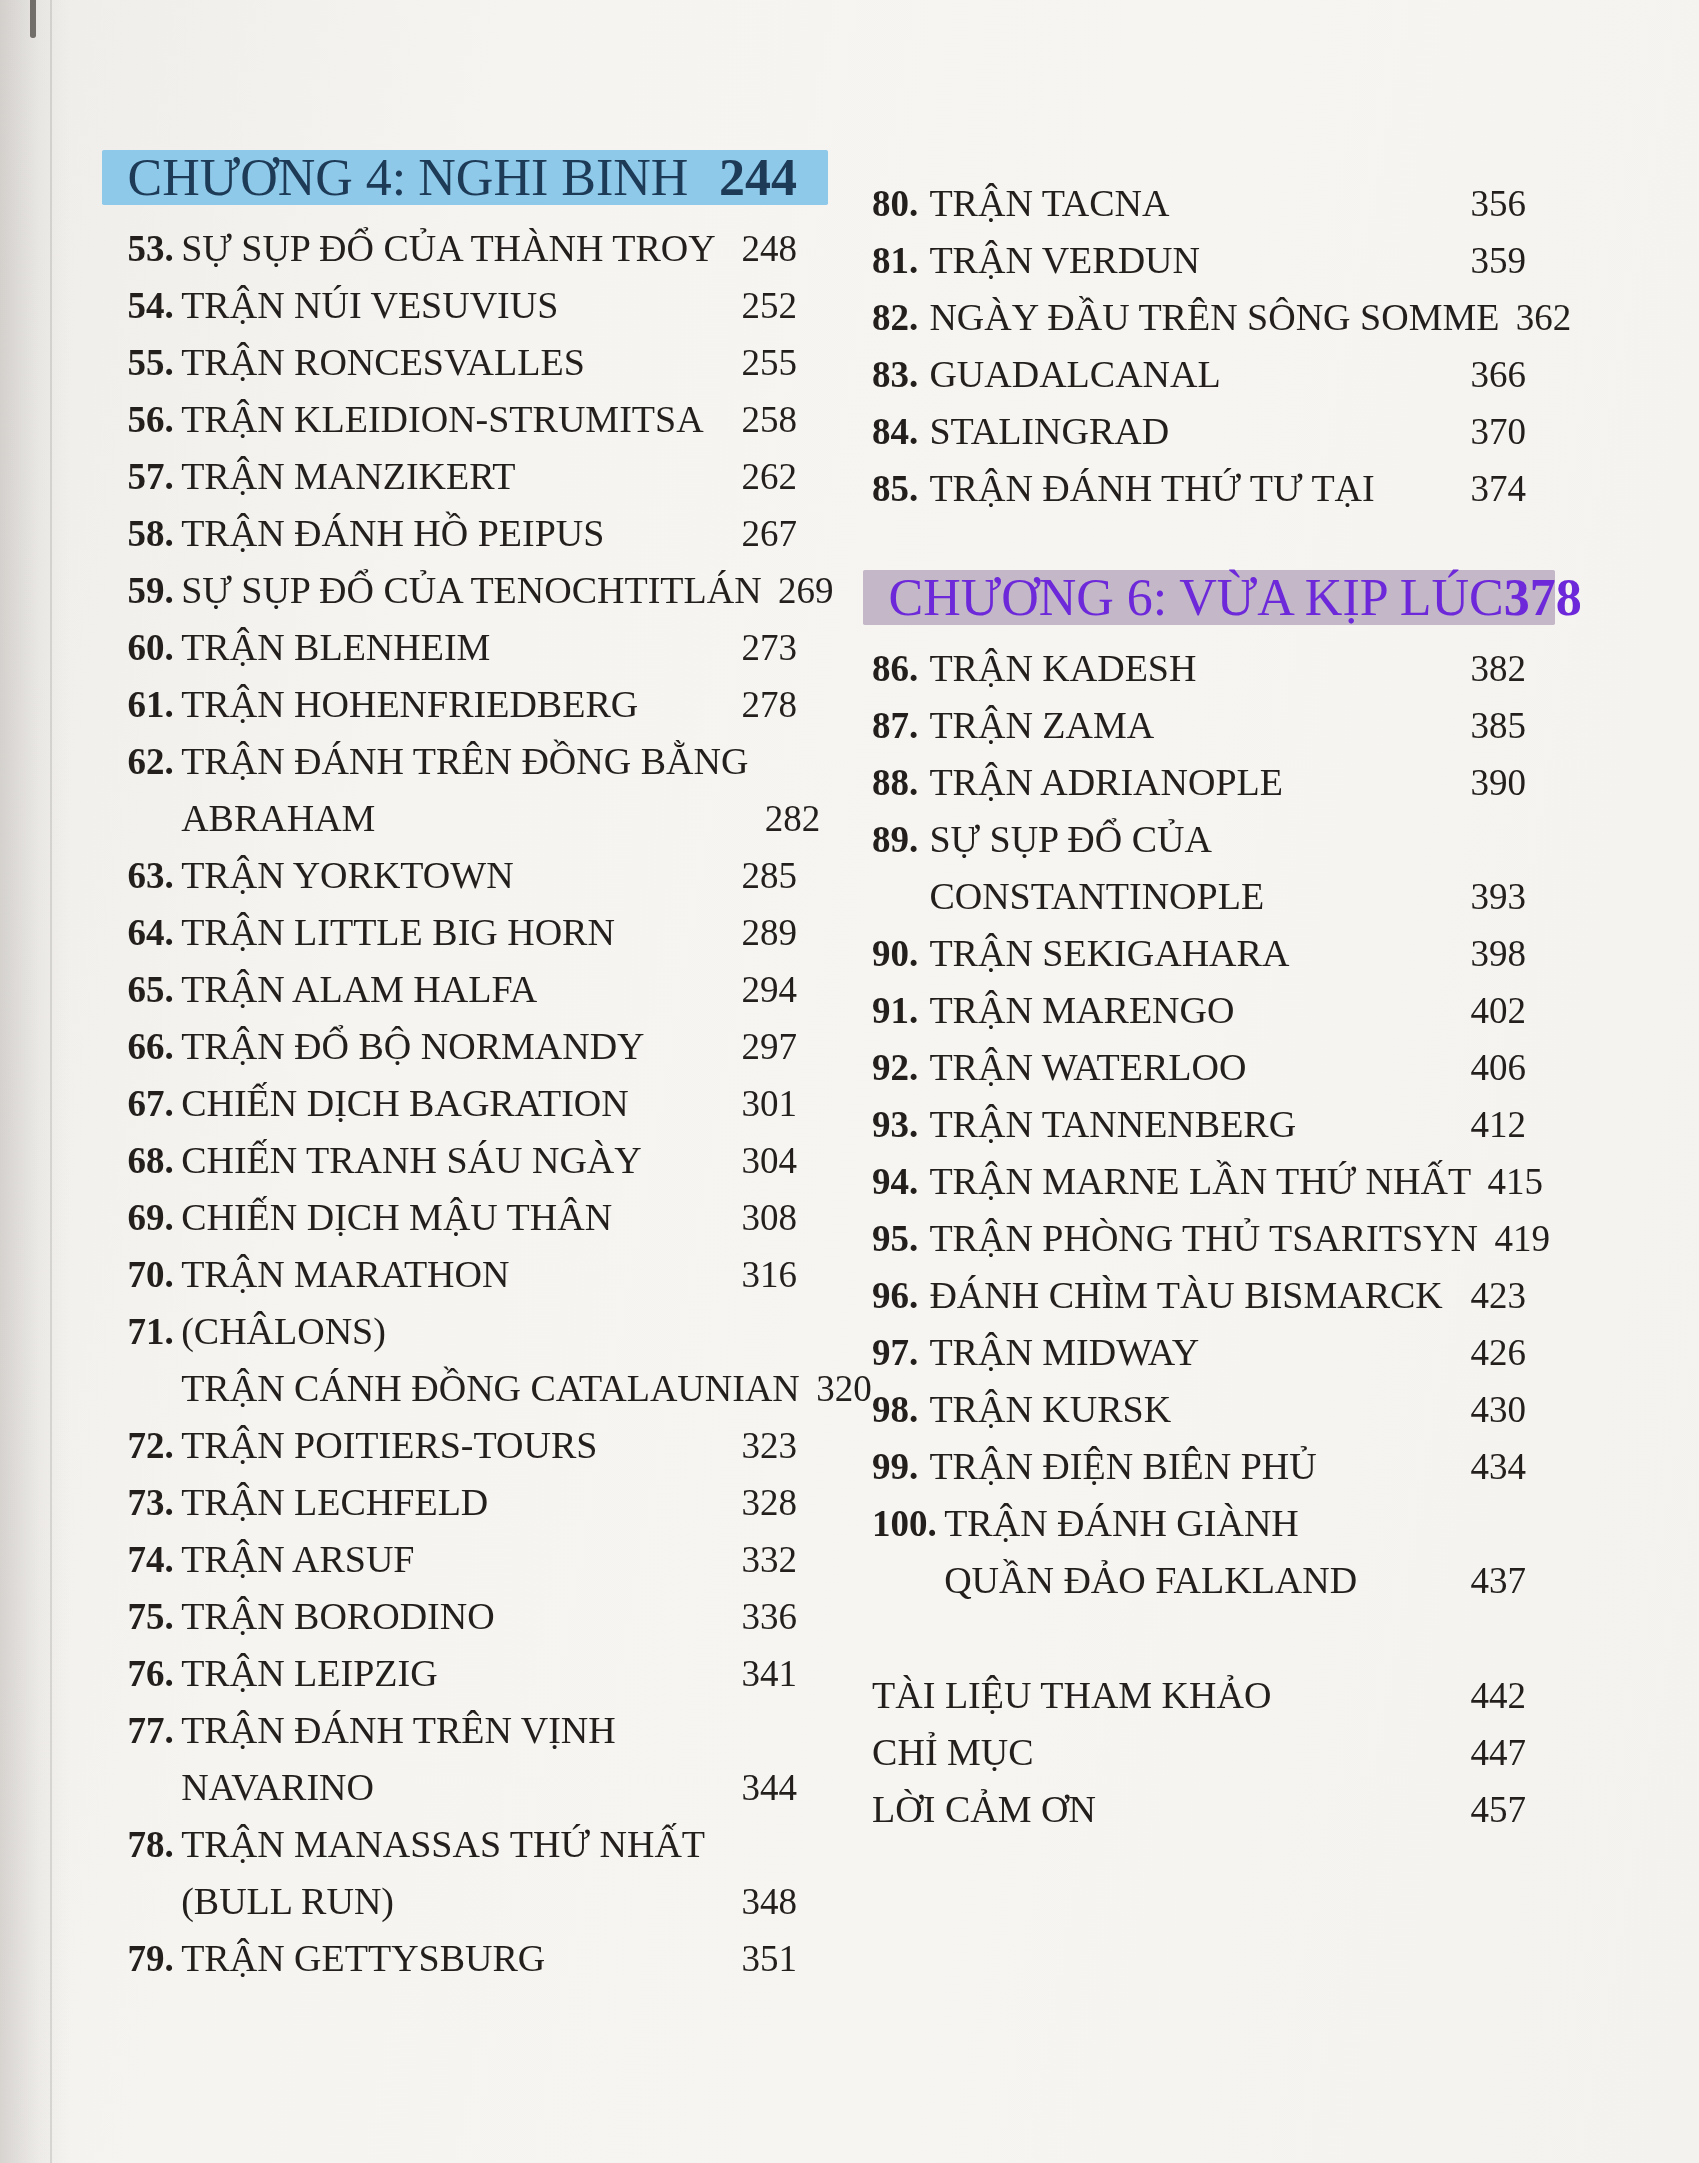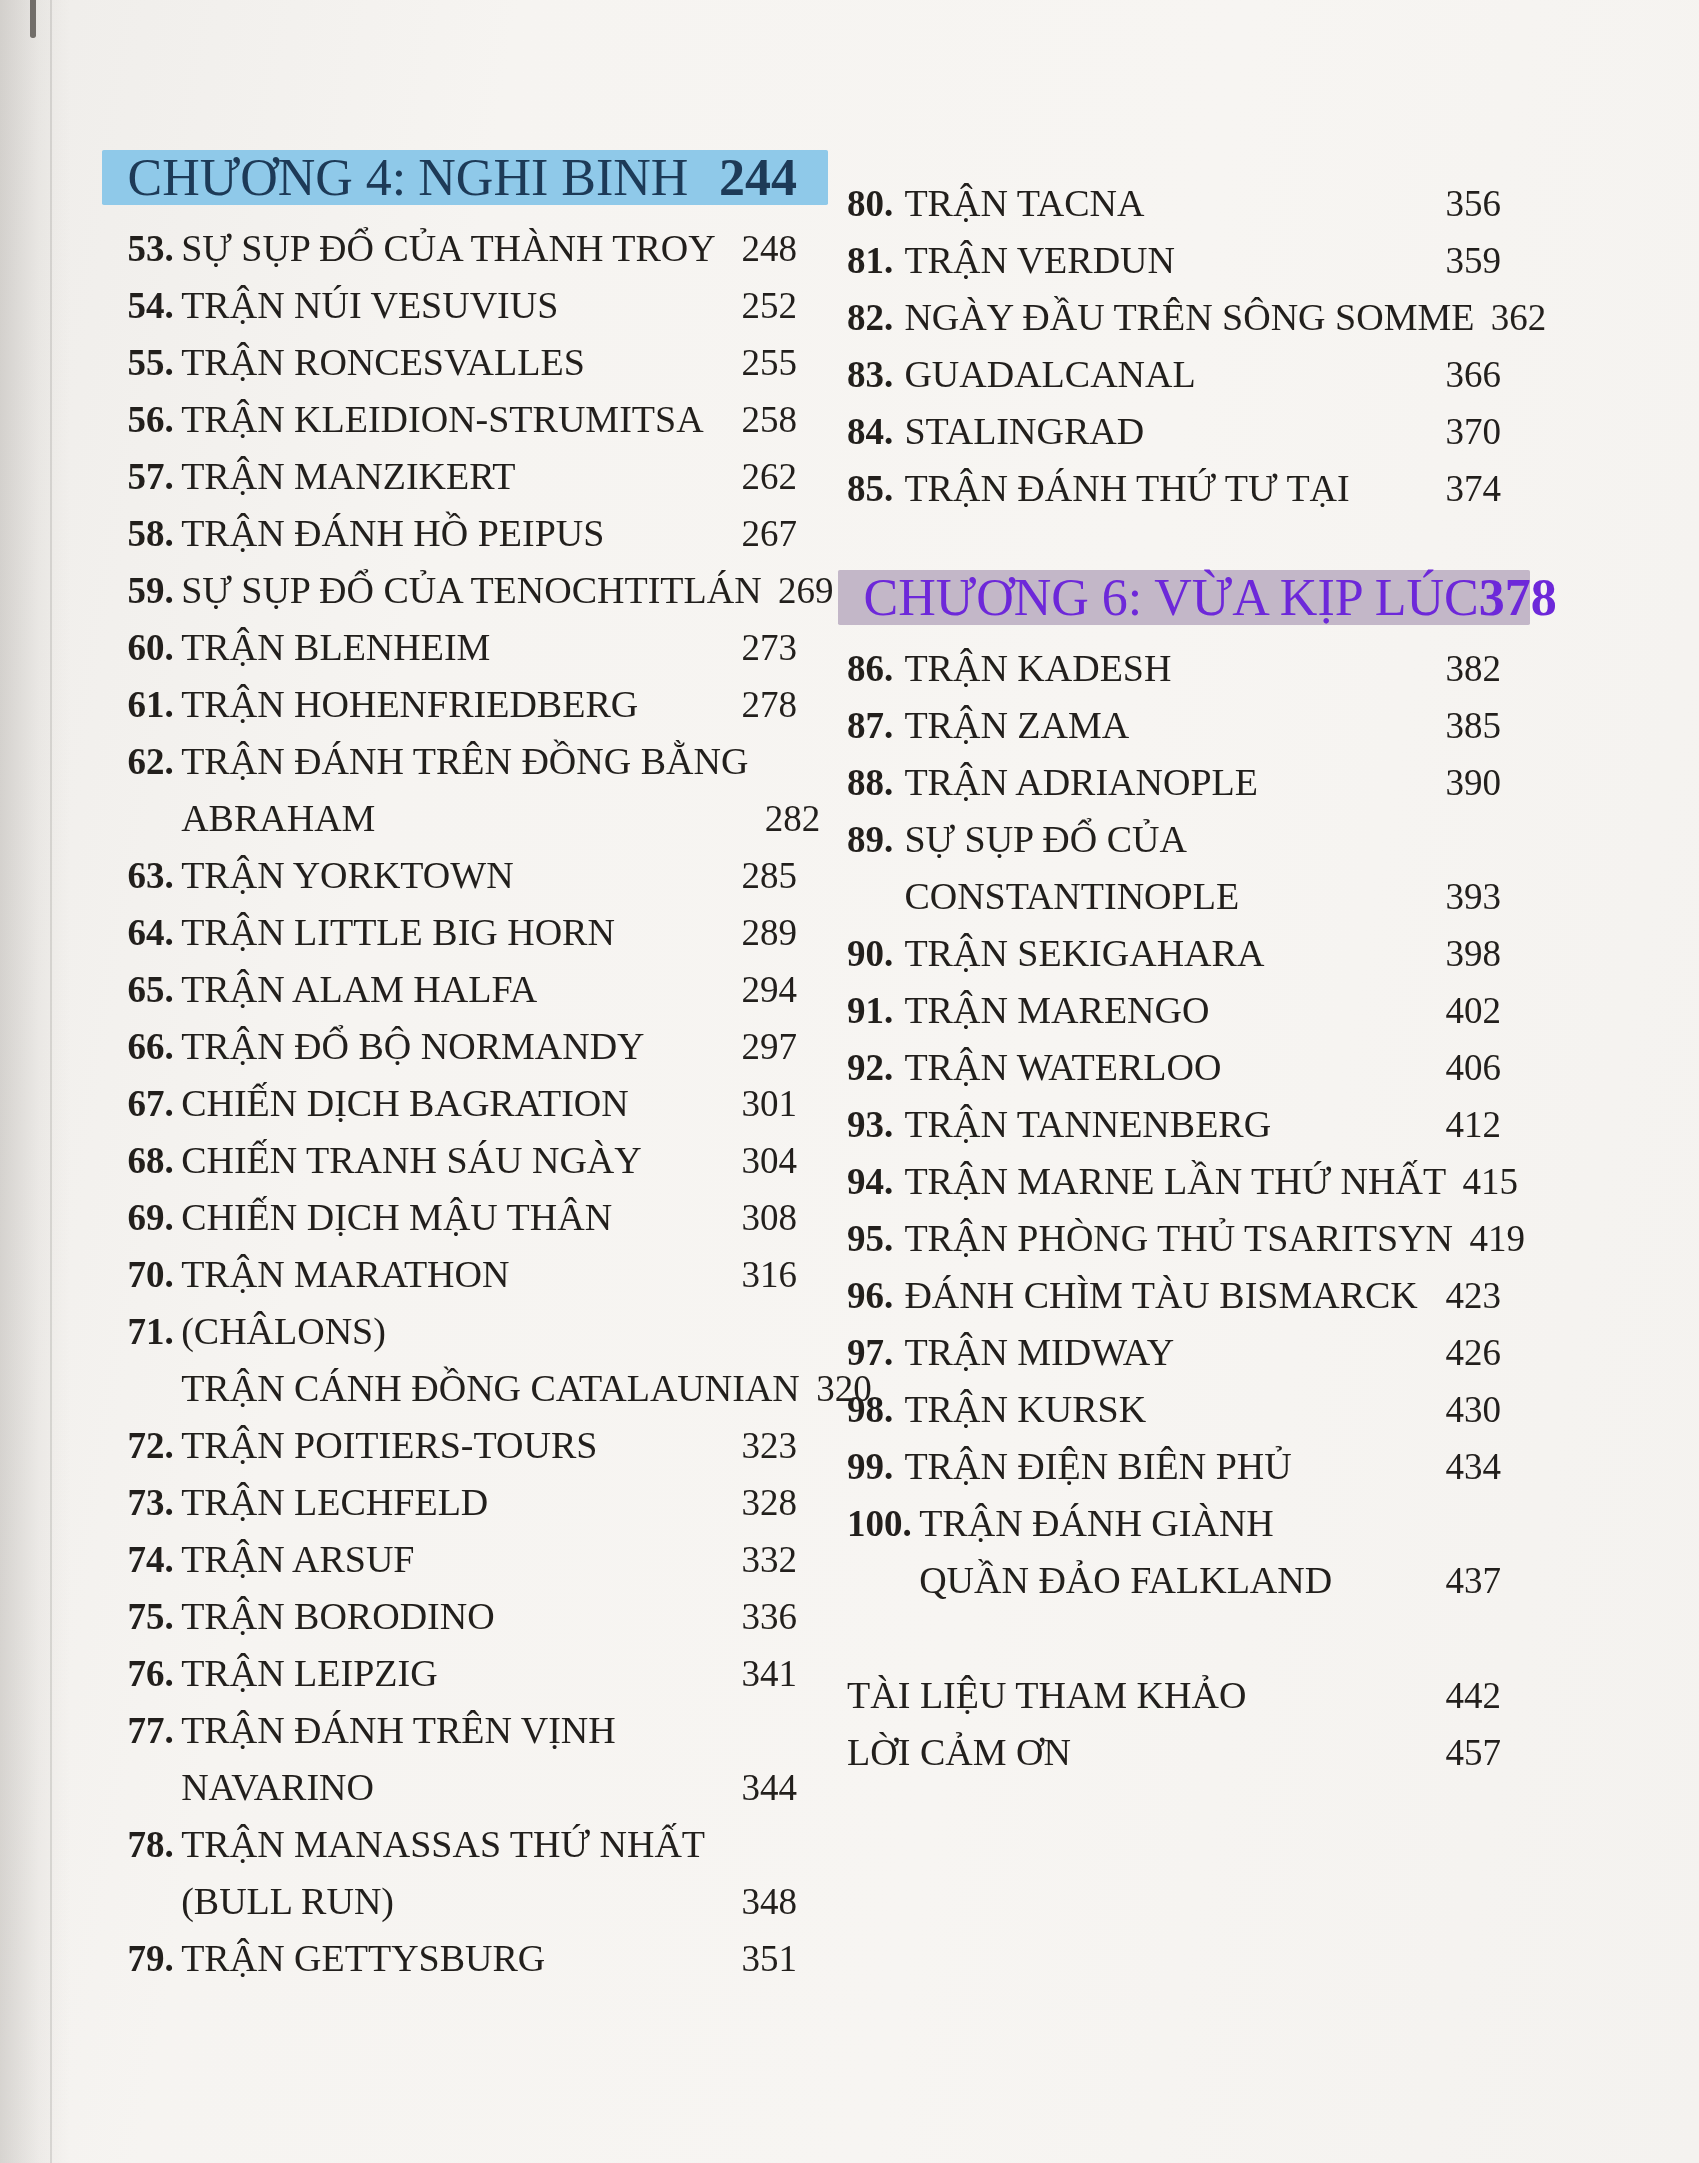--- a/index.html
+++ b/index.html
@@ -19,21 +19,21 @@
   .gutter-line{
     position:absolute;left:50px;top:0;width:1.8px;height:100%;
     background:rgba(90,85,80,0.16);
   }
   .artifact-top{
     position:absolute;left:30px;top:0;width:6.4px;height:38px;
     background:#4b4742;opacity:.75;border-radius:0 0 2.7px 2.7px;
   }
   .col{position:absolute;}
   .col-left{left:102px;top:150px;width:726px;}
-  .col-right{left:838px;top:175px;width:692px;}
+  .col-right{left:863px;top:175px;width:692px;}
 
   
   .block.chapter{margin:53px 0 14.6px 0;padding:2.7px 0;border-radius:1.8px;}
   .block.chapter:first-child{margin-top:0;}
   .chapter-line{
     display:flex;align-items:baseline;
     font-size:52px;line-height:50px;
     padding:0 31px 0 25.6px;
   }
   .chapter-prefix{font-weight:400;white-space:pre;}
@@ -427,18 +427,22 @@
           <div class="line">TRẬN ĐÁNH GIÀNH</div>
           <div class="line">QUẦN ĐẢO FALKLAND</div>
         </div>
     <span class="pageno">437</span>
   </div>
       <div class="block plain row">
     <div class="title">TÀI LIỆU THAM KHẢO</div>
     <span class="pageno">442</span>
   </div>
       <div class="block plain row">
+    <div class="title">CHỈ MỤC</div>
+    <span class="pageno">447</span>
+  </div>
+      <div class="block plain row">
     <div class="title">LỜI CẢM ƠN</div>
     <span class="pageno">457</span>
   </div>
     </div>
 </div>
 
 
 </body></html>

